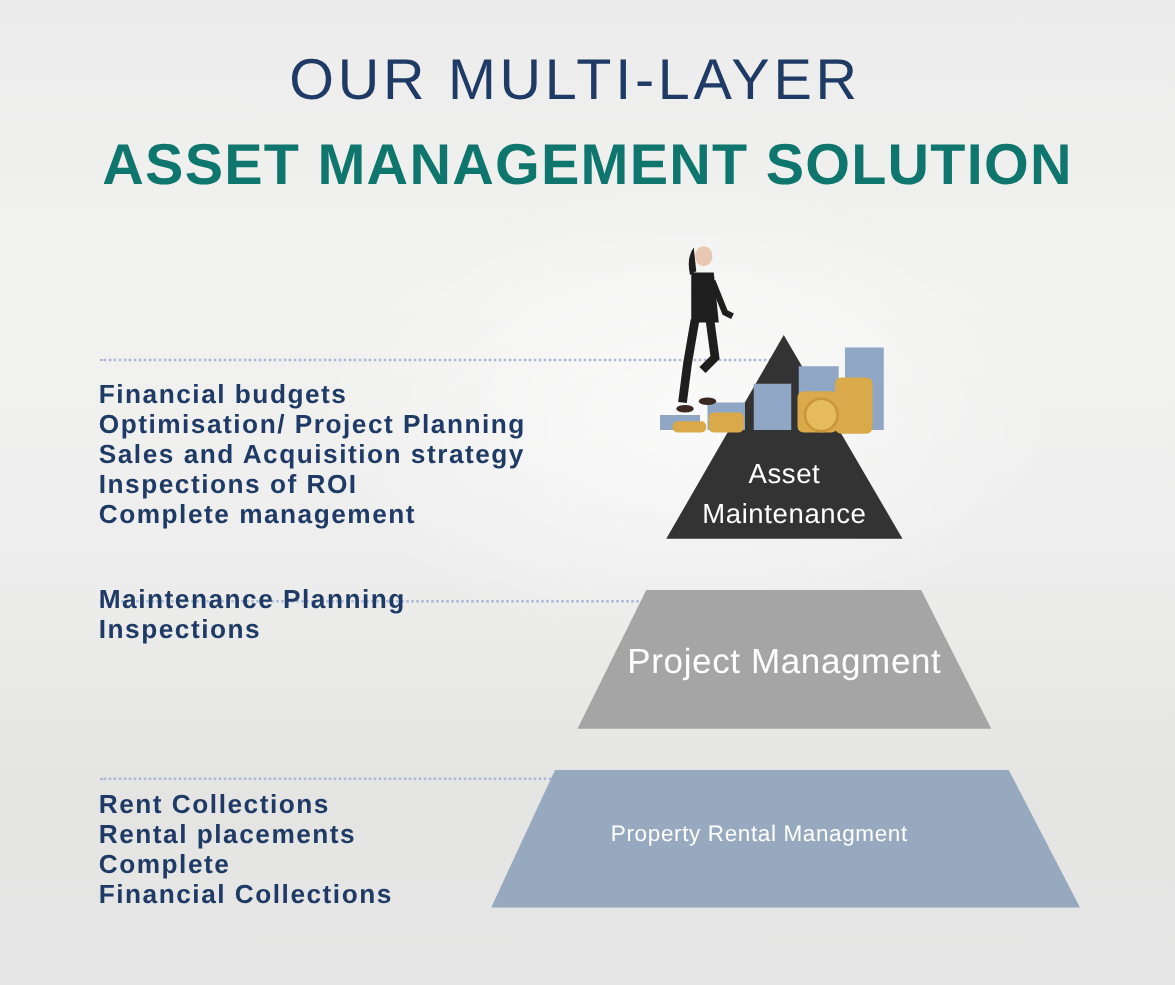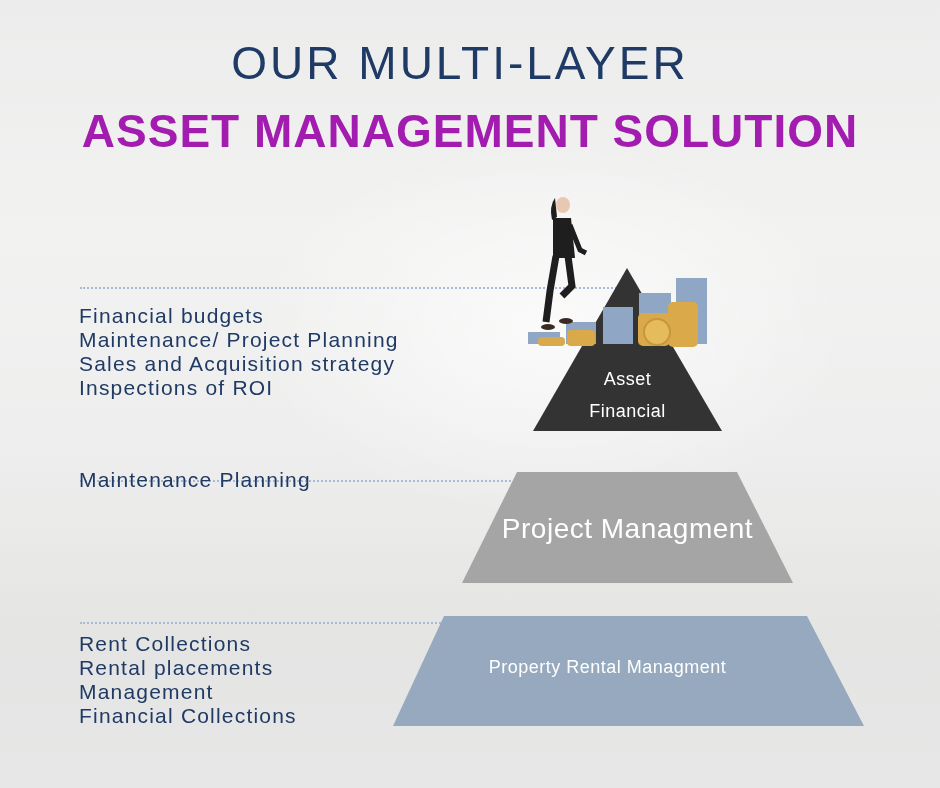--- a/index.html
+++ b/index.html
@@ -15,62 +15,64 @@
   .bg-glow {
     position: absolute; left: 250px; top: 140px; width: 600px; height: 380px;
     background: radial-gradient(ellipse at center, rgba(255,255,255,0.7) 0%, rgba(255,255,255,0) 70%);
   }
   .title-1 {
     position: absolute; left: 0; top: 36px; width: 920px; text-align: center;
     font-size: 46px; letter-spacing: 3px; color: #1f3a64; font-weight: normal;
   }
   .title-2 {
     position: absolute; left: 0; top: 104px; width: 940px; text-align: center;
-    font-size: 46px; letter-spacing: 1px; color: #a21caf; font-weight: bold;
+    font-size: 46px; letter-spacing: 1px; color: #0f766e; font-weight: bold;
   }
   .dotted {
     position: absolute; height: 0; border-top: 2px dotted #a9bad6;
   }
   .list {
     position: absolute; left: 79px; margin: 0; padding: 0; list-style: none;
-    color: #1f3a64; font-weight: normal; font-size: 21px; line-height: 24px; letter-spacing: 1.2px;
+    color: #1f3a64; font-weight: bold; font-size: 21px; line-height: 24px; letter-spacing: 1.2px;
   }
   svg.pyr { position: absolute; left: 0; top: 0; }
   .tier-label {
-    position: absolute; color: #ffffff; text-align: center; font-size: 18px; letter-spacing: 0.5px;
+    position: absolute; color: #ffffff; text-align: center; font-size: 22px; letter-spacing: 0.5px;
   }
 </style>
 </head>
 <body>
 
 <div class="bg-glow"></div>
 <div class="bg-shade"></div>
 
 <div class="title-1">OUR MULTI-LAYER</div>
 <div class="title-2">ASSET MANAGEMENT SOLUTION</div>
 
 <div class="dotted" style="left:80px; top:287px; width:548px;"></div>
 <div class="dotted" style="left:80px; top:480px; width:435px;"></div>
 <div class="dotted" style="left:80px; top:622px; width:364px;"></div>
 
 <ul class="list" style="top:304px;">
   <li>Financial budgets</li>
-  <li>Maintenance/ Project Planning</li>
+  <li>Optimisation/ Project Planning</li>
   <li>Sales and Acquisition strategy</li>
   <li>Inspections of ROI</li>
+  <li>Complete management</li>
 </ul>
 
 <ul class="list" style="top:468px;">
   <li>Maintenance Planning</li>
+  <li>Inspections</li>
 </ul>
 
 <ul class="list" style="top:632px;">
   <li>Rent Collections</li>
   <li>Rental placements</li>
-  <li>Management</li>
+  <li>Complete</li>
   <li>Financial Collections</li>
 </ul>
 
 <svg class="pyr" width="940" height="788" viewBox="0 0 940 788">
   <polygon points="444,616 807,616 864,726 393,726" fill="#97a9be"></polygon>
   <polygon points="517,472 737,472 793,583 462,583" fill="#a5a5a5"></polygon>
   <polygon points="627,268 722,431 533,431" fill="#333333"></polygon>
 
   <g>
 
@@ -92,16 +94,16 @@
     <path d="M570 225 l10 25 l6 3" stroke="#1e1e1e" stroke-width="5" fill="none"></path>
     <path d="M556 256 l-6 35 l-4 31" stroke="#1e1e1e" stroke-width="7" fill="none"></path>
     <path d="M568 256 l4 30 l-10 10" stroke="#1e1e1e" stroke-width="7" fill="none"></path>
     <ellipse cx="548" cy="327" rx="7" ry="3" fill="#3a2a22"></ellipse>
     <ellipse cx="566" cy="321" rx="7" ry="3" fill="#3a2a22"></ellipse>
   </g>
 </svg>
 
 <div class="tier-label" style="left:540px; top:363px; width:175px; line-height:32px;">
   <div>Asset</div>
-  <div>Financial</div>
+  <div>Maintenance</div>
 </div>
 <div class="tier-label" style="left:470px; top:513px; width:315px; font-size:28px;">Project Managment</div>
 <div class="tier-label" style="left:380px; top:657px; width:455px; font-size:18px;">Property Rental Managment</div>
 
 </body></html>

